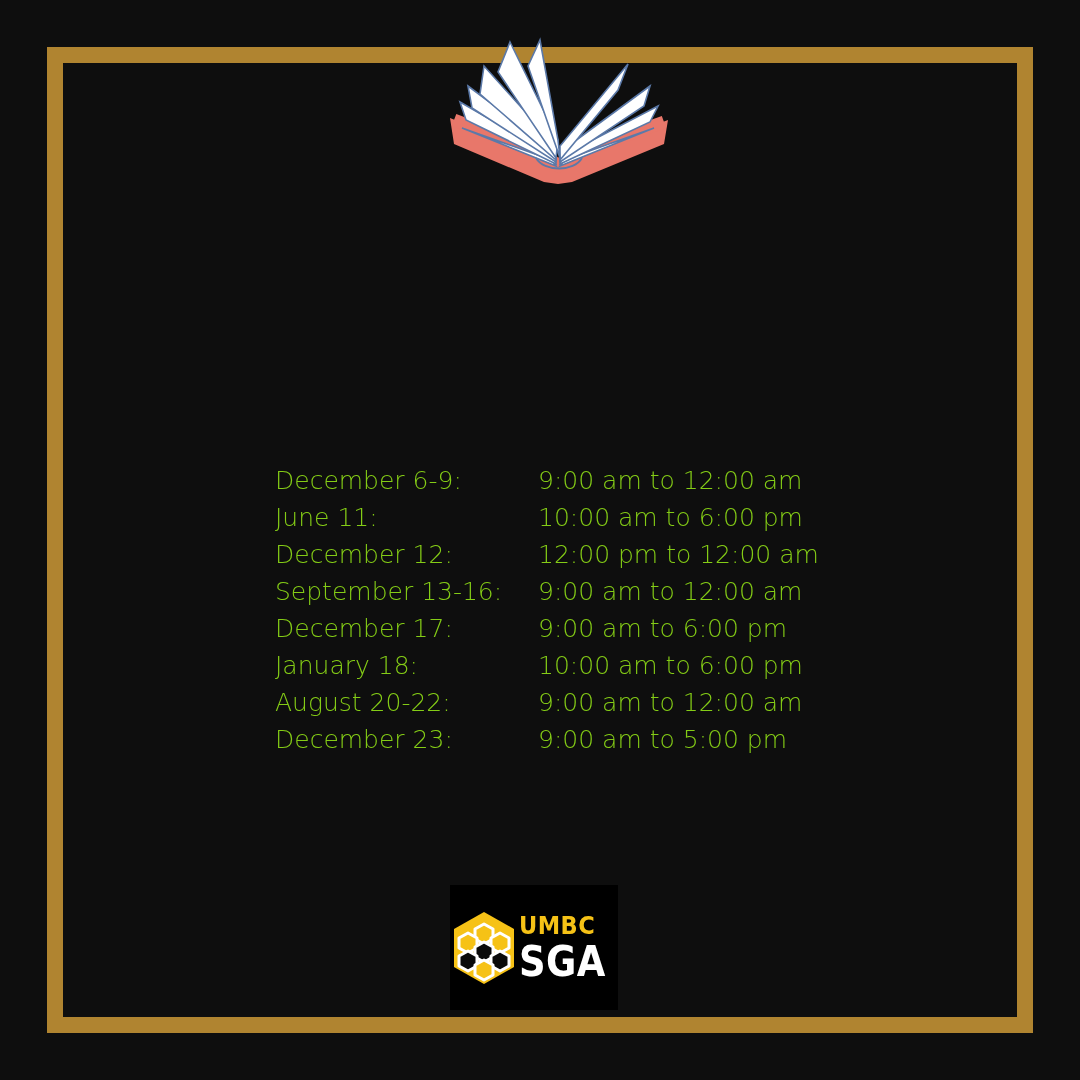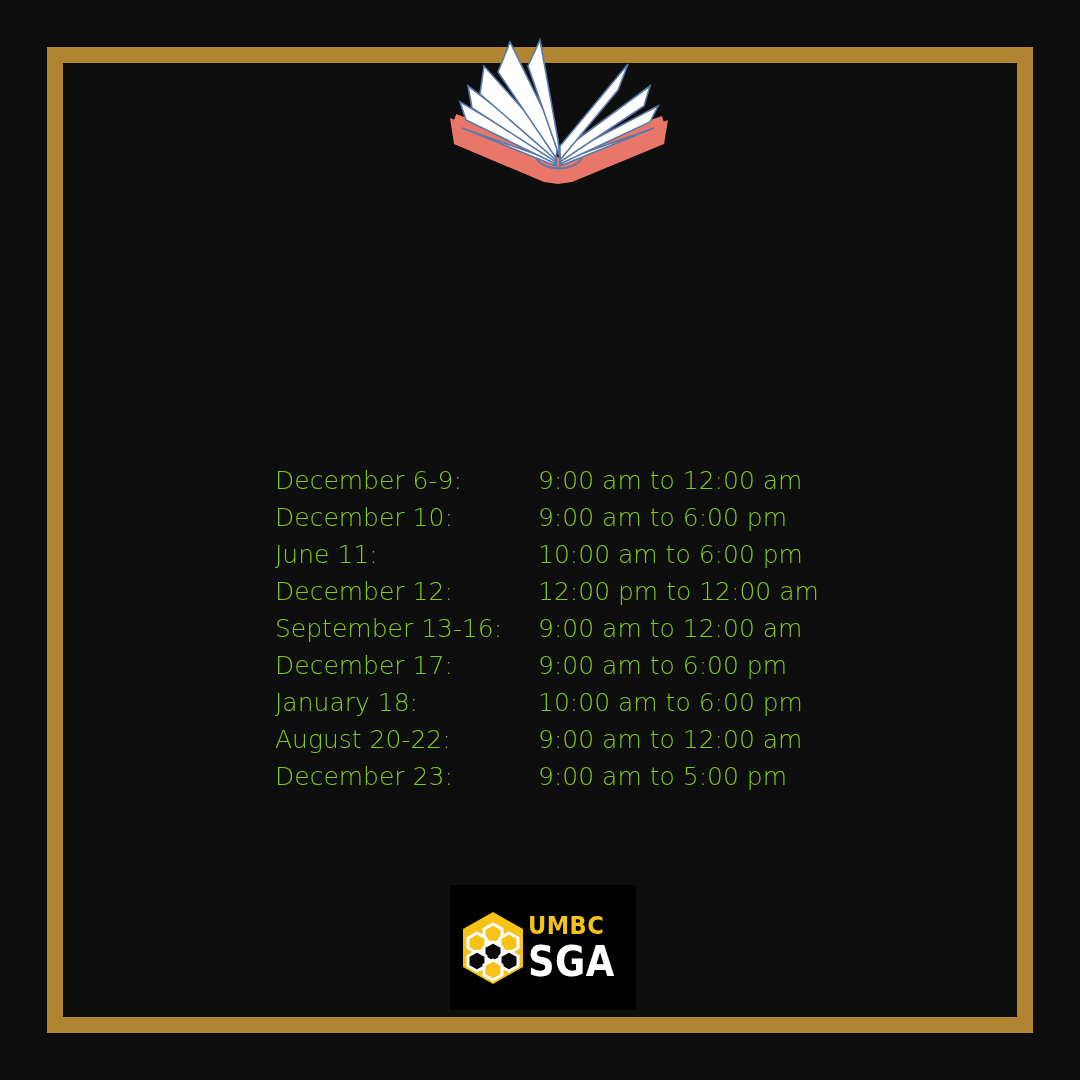--- a/index.html
+++ b/index.html
@@ -93,21 +93,21 @@
   }
 
   .schedule td.date-cell { width: 263px; }
   .schedule td.time-cell { width: 297px; }
 
   
   .sga-logo {
     position: absolute;
     left: 450px;
     top: 885px;
-    width: 186px;
+    width: 168px;
     height: 125px;
     background: #000000;
     display: flex;
     align-items: center;
     justify-content: center;
     gap: 1px;
   }
 
   .logo-mark { width: 68px; height: 76px; flex: none; }
 
@@ -167,24 +167,20 @@
       <path d="M104 122 C112 136 142 136 150 122" fill="none" stroke="#5b79a8" stroke-width="1.8"></path>
     </svg>
   </div>
 
 
   <table class="schedule">
     <tbody>
       <tr>
         <td class="date-cell">December 6-9:</td>
         <td class="time-cell">9:00 am to 12:00 am</td>
-      </tr>
-      <tr>
-        <td class="date-cell">December 10:</td>
-        <td class="time-cell">9:00 am to 6:00 pm</td>
       </tr>
       <tr>
         <td class="date-cell">June 11:</td>
         <td class="time-cell">10:00 am to 6:00 pm</td>
       </tr>
       <tr>
         <td class="date-cell">December 12:</td>
         <td class="time-cell">12:00 pm to 12:00 am</td>
       </tr>
       <tr>

